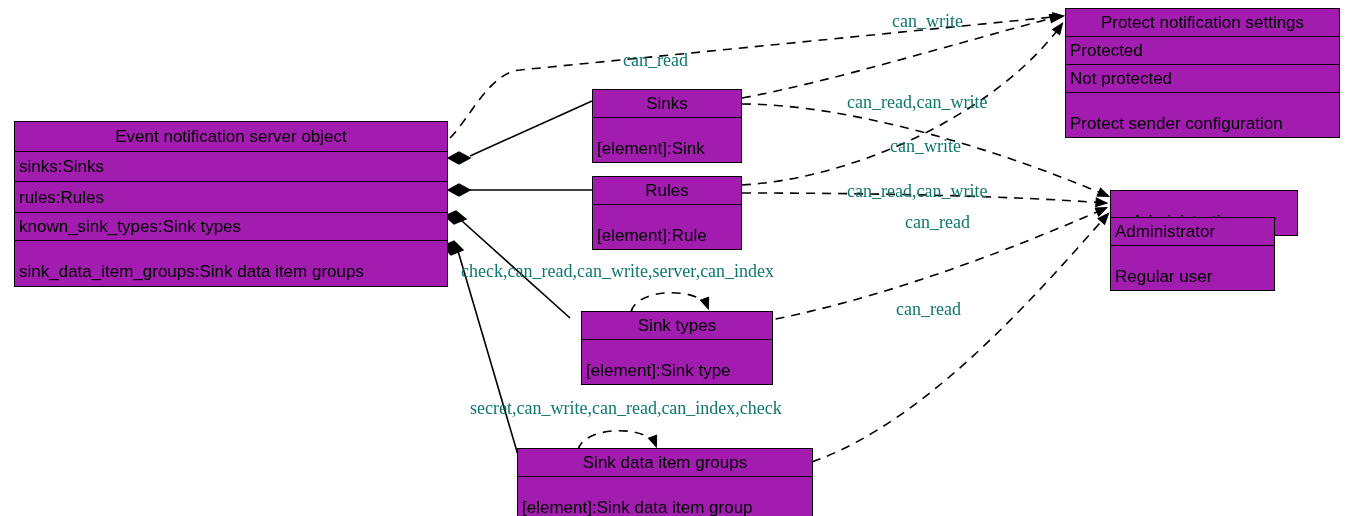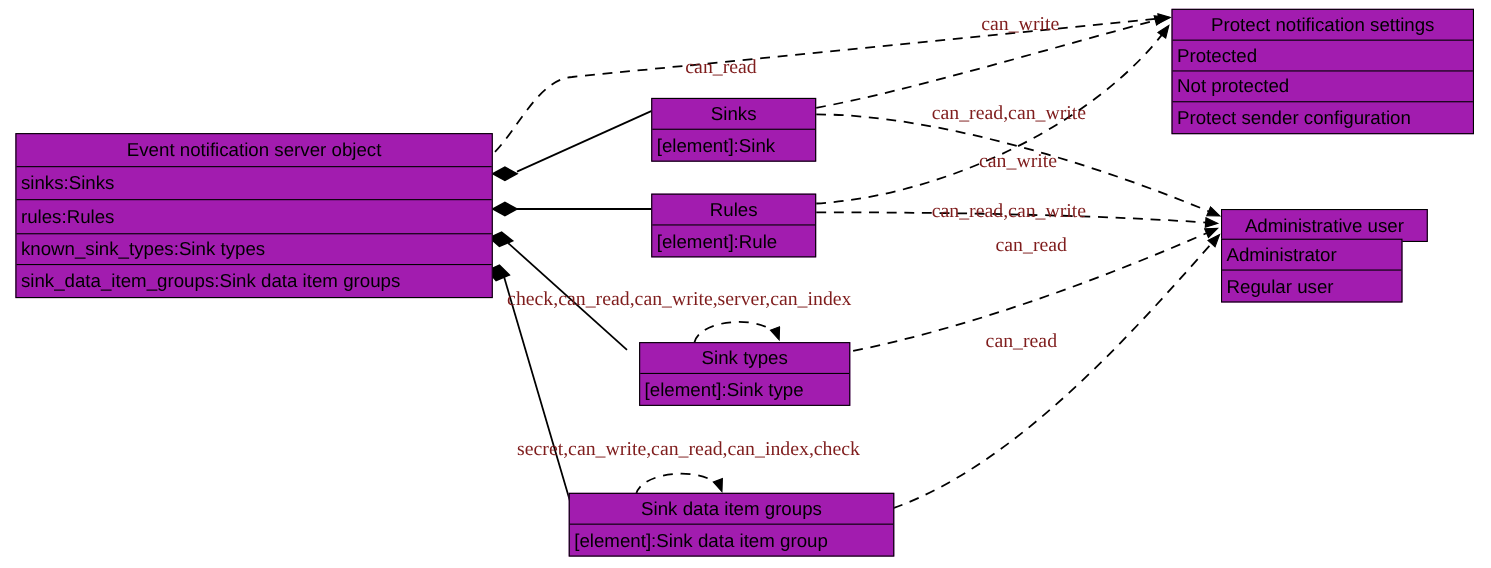--- a/index.html
+++ b/index.html
@@ -4,27 +4,27 @@
 <style>
   html,body{margin:0;padding:0;background:#ffffff;}
   #canvas{position:relative;width:1355px;height:516px;background:#fff;overflow:hidden;
           font-family:"Liberation Sans", sans-serif;}
   svg.edges{position:absolute;left:0;top:0;width:1355px;height:516px;pointer-events:none;}
 
   
   .uml{position:absolute;border:1.6px solid #000;background:#a21caf;box-sizing:border-box;}
   .uml .row{border-bottom:1.6px solid #000;box-sizing:border-box;white-space:nowrap;
             font-size:17px;color:#000;line-height:1;display:flex;align-items:center;}
-  .uml .row:last-child{border-bottom:none;}
+  .uml .row:last-child{border-bottom:none;margin-top:16px;}
   .uml .row.title{justify-content:center;}
   .uml .row.left{justify-content:flex-start;padding-left:4px;}
 
   
   .elabel{position:absolute;font-family:"Liberation Serif", serif;font-size:18px;
-          color:#7f1d1d;white-space:nowrap;background:transparent;line-height:1;}
+          color:#0f766e;white-space:nowrap;background:transparent;line-height:1;}
 </style>
 </head>
 <body>
 
 <div id="canvas">
 
   <svg class="edges" viewBox="0 0 1355 516">
     <defs>
       <marker id="openArrow" markerWidth="14" markerHeight="14" refX="11" refY="5" orient="auto" markerUnits="userSpaceOnUse">
         <path d="M1,0 L12,5 L1,10" fill="none" stroke="#000" stroke-width="1.6"></path>

